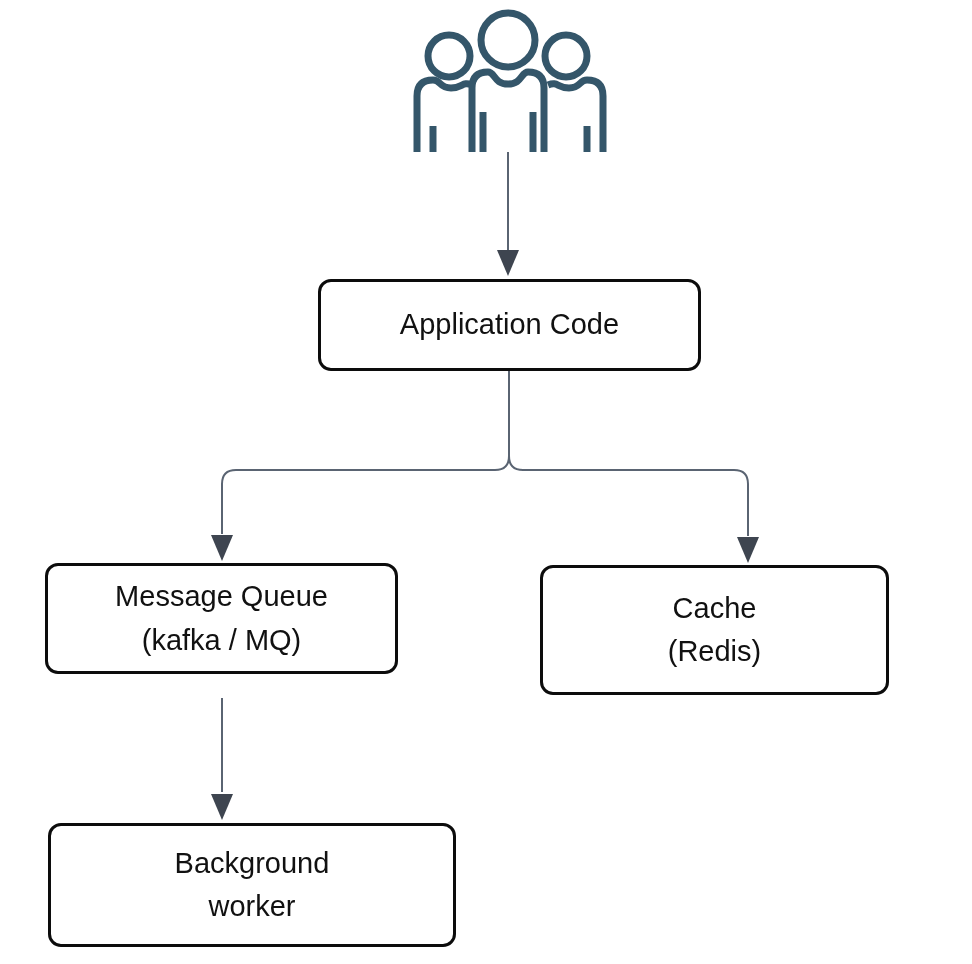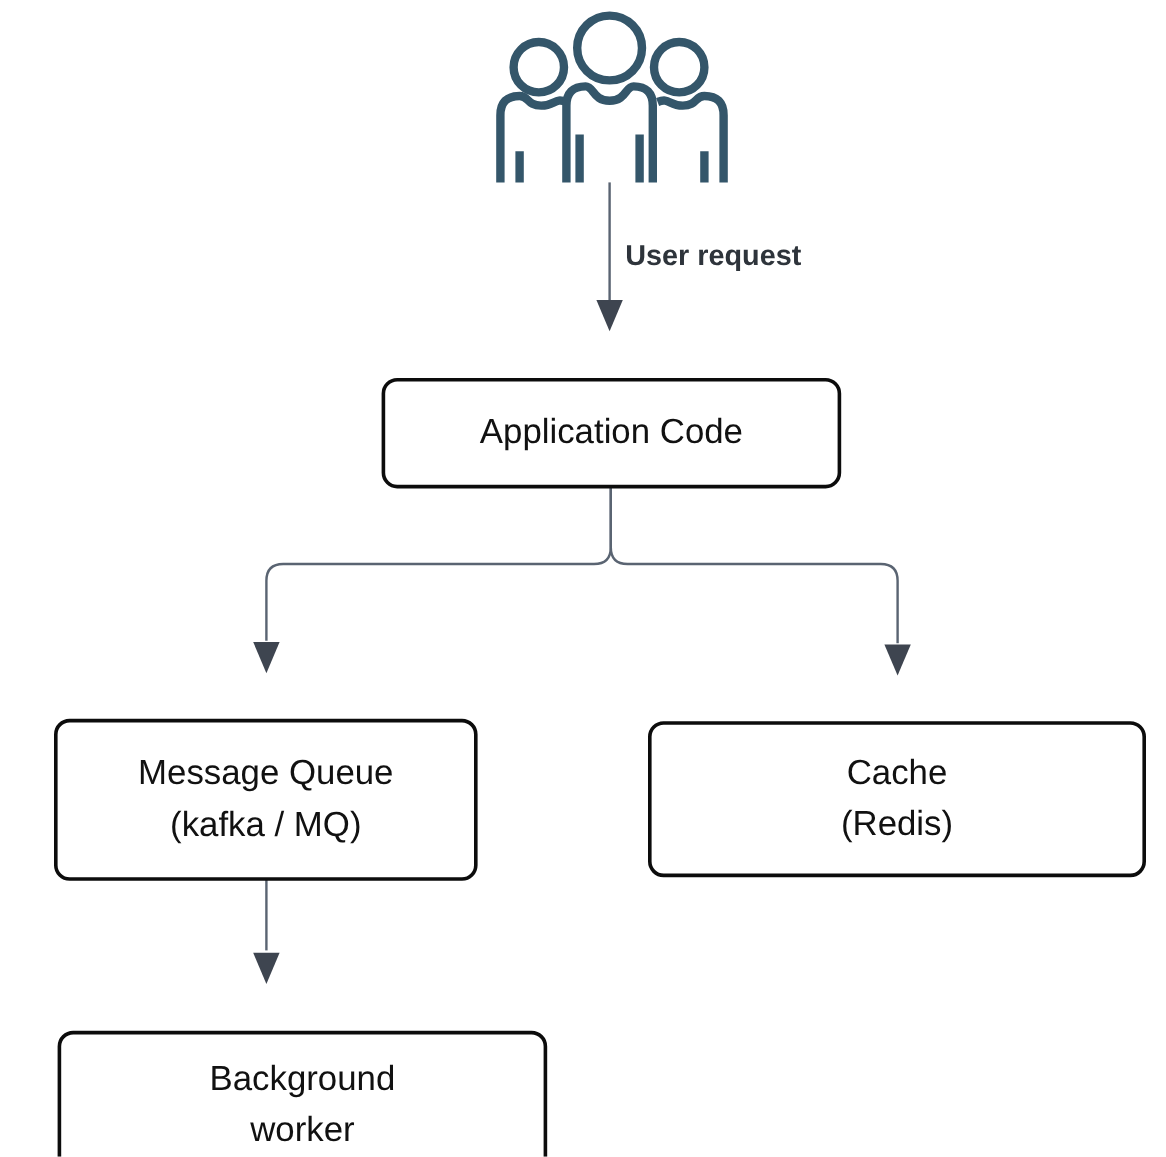--- a/index.html
+++ b/index.html
@@ -47,25 +47,24 @@
     position:absolute;
     background:var(--background);
     border:3px solid var(--node-border);
     border-radius:13px;
     display:flex;align-items:center;justify-content:center;
     text-align:center;
     color:var(--node-text);
     font-size:29px;
     line-height:1.5;
     white-space:pre-line;
-    margin-top:36px;
   }
   .node-app{left:318px;top:279px;width:383px;height:92px;}
-  .node-mq{left:45px;top:563px;width:353px;height:135px;}
-  .node-cache{left:540px;top:565px;width:415px;height:130px;}
+  .node-mq{left:45px;top:563px;width:353px;height:111px;}
+  .node-cache{left:540px;top:565px;width:349px;height:130px;}
   .node-worker{left:48px;top:823px;width:408px;height:124px;}
   .edge-label{
     position:absolute;left:521px;top:200px;
     font-size:24px;font-weight:700;
     color:var(--edge-label-text);
     white-space:nowrap;
   }
 </style>
 </head>
 <body>
@@ -97,21 +96,20 @@
     <path d="M20 120 L20 146"></path>
 
     <path d="M59 146 L59 82 Q59 66 75 66 C82 66 81 78 95 78 C109 78 108 66 115 66 Q131 66 131 82 L131 146"></path>
     <path d="M70 106 L70 146"></path>
     <path d="M120 106 L120 146"></path>
 
     <path d="M190 146 L190 90 Q190 74 174 74 C166 74 168 82 156 82 C144 82 145 75 135 79"></path>
     <path d="M174 120 L174 146"></path>
   </svg>
 
-  <div class="edge-label">User request</div>
 
   <div class="node node-app">
     <span>Application Code</span>
   </div>
 
   <div class="node node-mq">
     <span>Message Queue
 (kafka / MQ)</span>
   </div>
 

